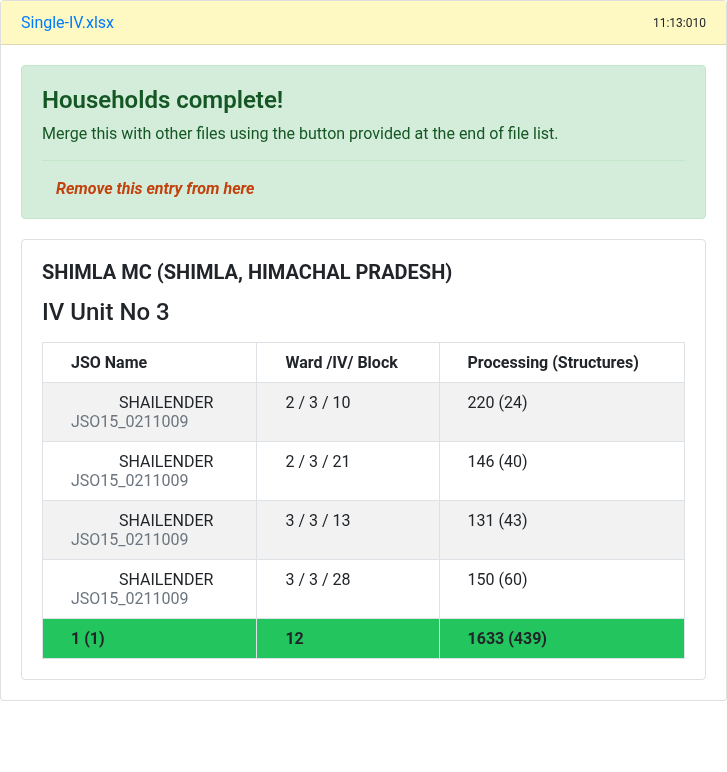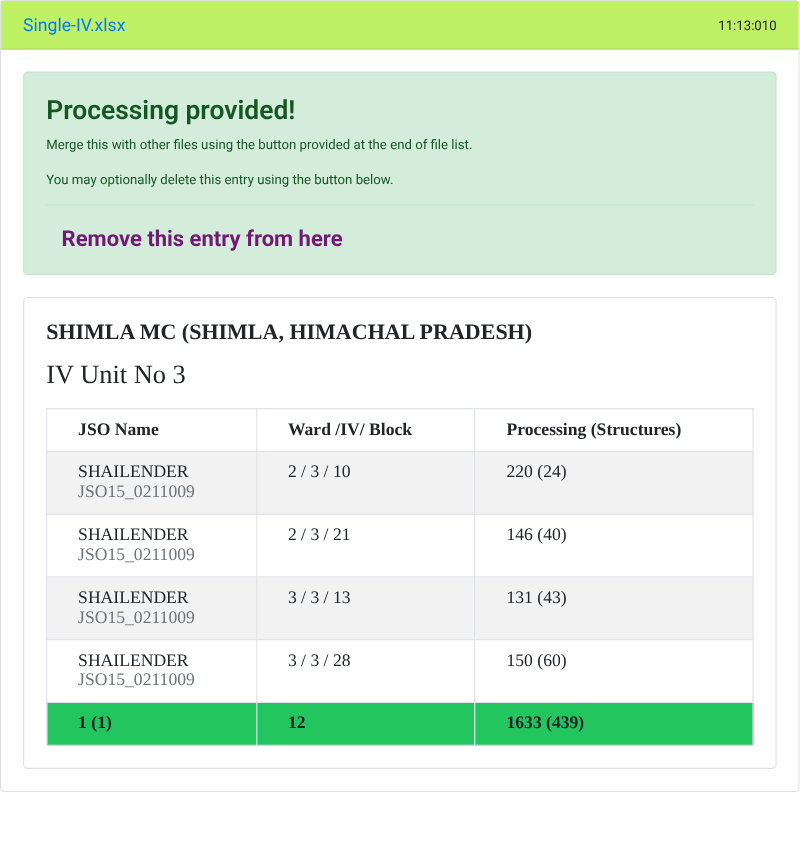--- a/index.html
+++ b/index.html
@@ -10,21 +10,21 @@
       color: #212529;
     }
     .card {
       border: 1px solid rgba(0,0,0,0.125);
       border-radius: 4px;
       background: #fff;
       margin: 0;
     }
     .card-header {
       padding: 12px 20px;
-      background: #bef264;
+      background: #fef9c3;
       border-bottom: 1px solid rgba(0,0,0,0.125);
       display: flex;
       justify-content: space-between;
       align-items: center;
     }
     .file-link {
       color: #007bff;
       text-decoration: none;
       font-size: 16px;
       cursor: pointer;
@@ -44,43 +44,43 @@
       color: #155724;
       margin-bottom: 20px;
     }
     .alert-success h4 {
       font-size: 24px;
       font-weight: 600;
       margin-bottom: 8px;
       color: #155724;
     }
     .alert-success p {
-      font-size: 12px;
+      font-size: 16px;
       margin-bottom: 14px;
       line-height: 1.5;
     }
     .alert-success hr {
       border: none;
       border-top: 1px solid #c3e6cb;
       margin: 14px 0 18px 0;
     }
     .remove-link {
-      color: #701a75;
+      color: #c2410c;
       font-weight: 700;
-      font-size: 20px;
+      font-size: 16px;
       text-decoration: none;
       cursor: pointer;
       padding-left: 14px;
       display: inline-block;
+      font-style: italic;
     }
     .inner-card {
       border: 1px solid rgba(0,0,0,0.125);
       border-radius: 4px;
       padding: 20px;
-      font-family: Liberation Serif, serif;
     }
     .inner-card h5 {
       font-size: 20px;
       font-weight: 700;
       margin-bottom: 14px;
     }
     .inner-card h4 {
       font-size: 24px;
       font-weight: 500;
       margin-bottom: 16px;
@@ -103,38 +103,37 @@
     tbody tr:nth-child(odd) td {
       background: #f2f2f2;
     }
     tbody tr:nth-child(even) td {
       background: #fff;
     }
     tfoot td {
       font-weight: 700;
       background: #22c55e;
     }
-    .jso-name { display: block; }
+    .jso-name { display: block; margin-left: 48px; }
     .jso-id { color: #6c757d; display: block; }
     .nowrap { white-space: nowrap; }
   </style>
 </head>
 <body>
 
 <div class="card">
   <div class="card-header">
     <a class="file-link">Single-IV.xlsx</a>
     <span class="timestamp">11:13:010</span>
   </div>
   <div class="card-body">
 
     <div class="alert-success">
-      <h4>Processing provided!</h4>
+      <h4>Households complete!</h4>
       <p>Merge this with other files using the button provided at the end of file list.</p>
-      <p>You may optionally delete this entry using the button below.</p>
       <hr>
       <a class="remove-link">Remove this entry from here</a>
     </div>
 
     <div class="inner-card">
       <h5>SHIMLA MC (SHIMLA, HIMACHAL PRADESH)</h5>
       <h4>IV Unit No 3</h4>
       <table>
         <thead>
           <tr>

